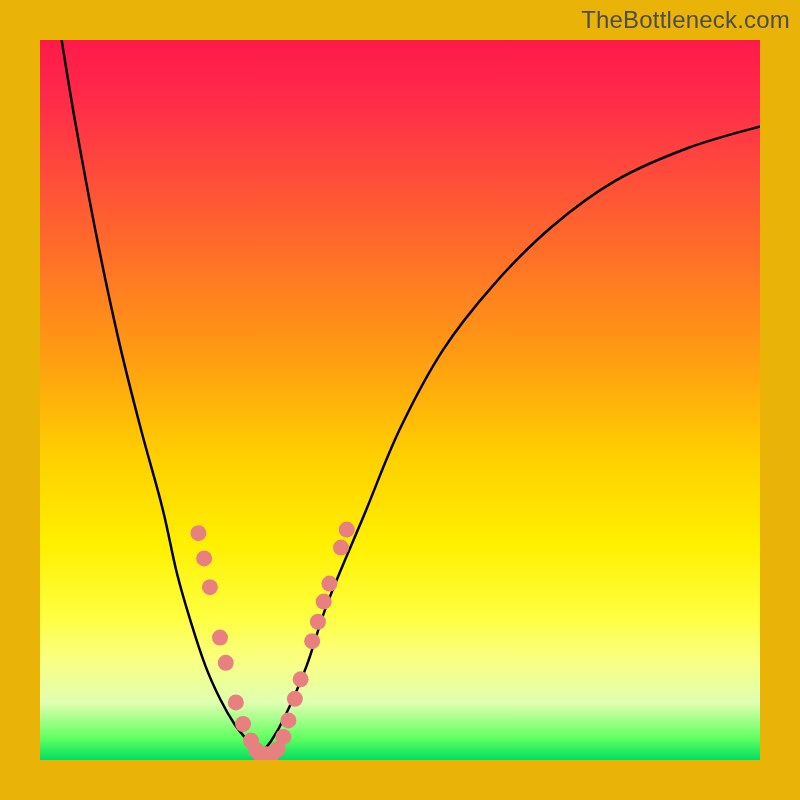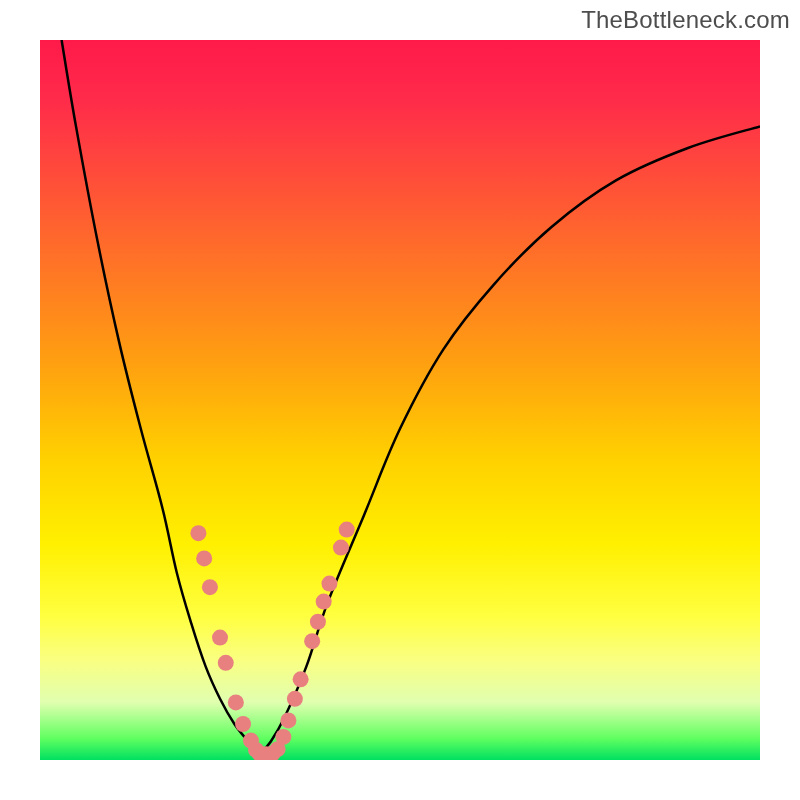--- a/index.html
+++ b/index.html
@@ -7,21 +7,21 @@
     padding: 0;
     width: 800px;
     height: 800px;
     background: #000;
     overflow: hidden;
   }
   .chart-container {
     position: relative;
     width: 800px;
     height: 800px;
-    background: #ffffff;
+    background: #eab308;
   }
   .plot-area {
     position: absolute;
     left: 40px;
     top: 40px;
     width: 720px;
     height: 720px;
     background: linear-gradient(to bottom,
       #ff1a4a 0%,
       #ff2a4a 8%,

